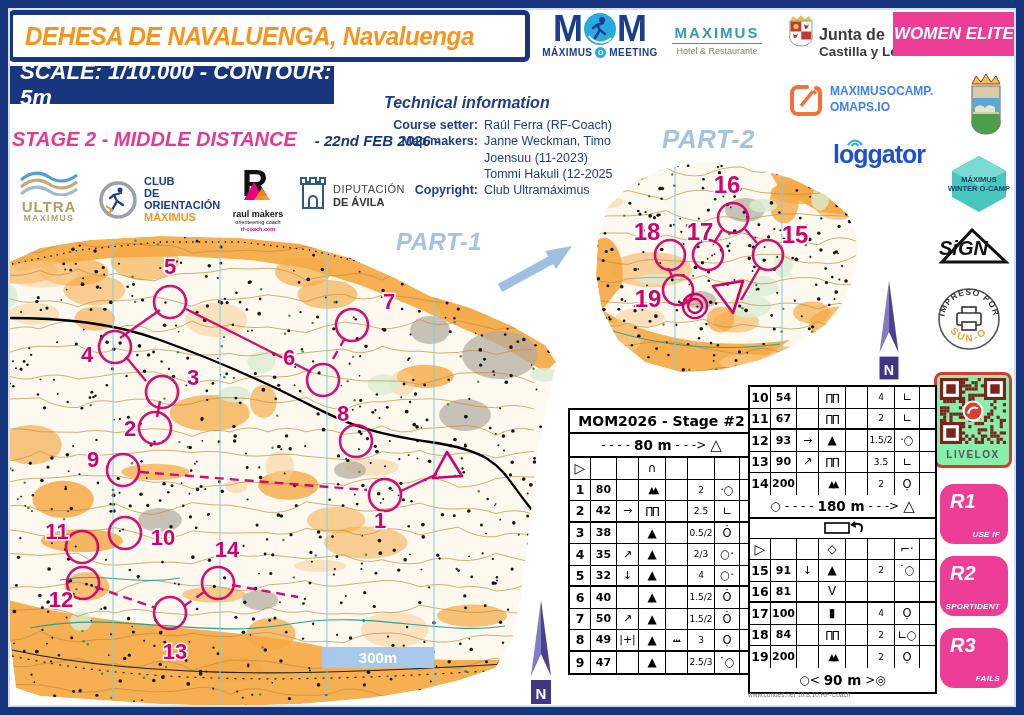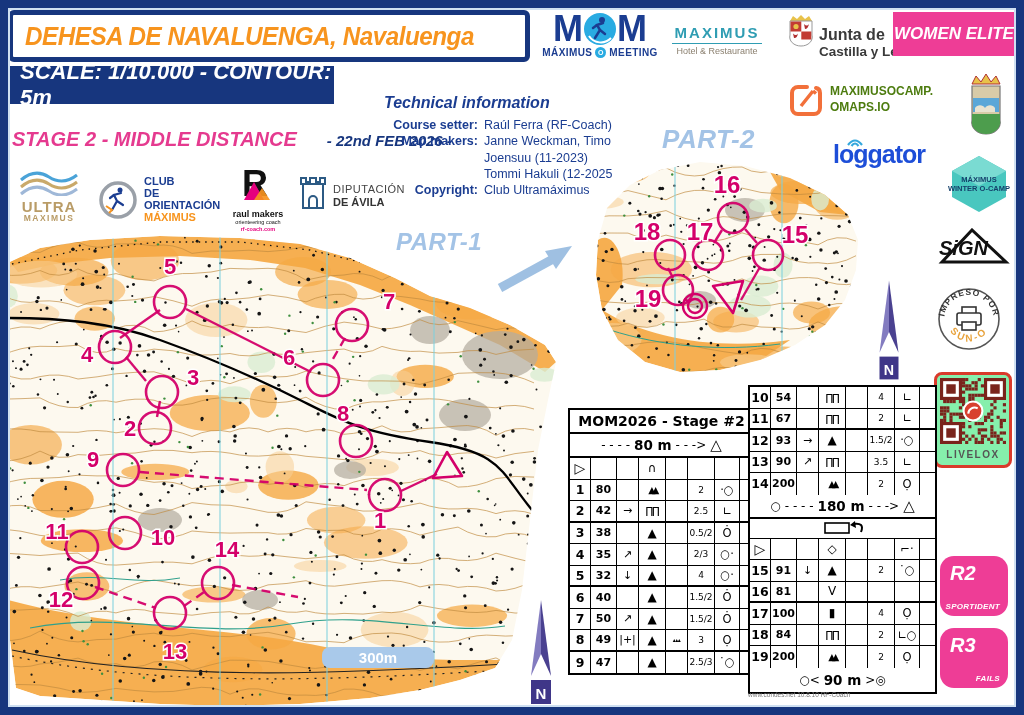--- a/index.html
+++ b/index.html
@@ -10,21 +10,21 @@
   #canvas::after{content:'';position:absolute;inset:8px;border:2px solid #cfe0f2;pointer-events:none;z-index:49;}
   .abs{position:absolute;z-index:2;}
   #mapSvg{position:absolute;left:0;top:0;z-index:1;}
 
   
   .title-box{left:8px;top:10px;width:522px;height:52px;background:#fff;border:5px solid #17367e;
     border-radius:6px;display:flex;align-items:center;padding-left:12px;}
   .title-box span{color:#f7941e;font-weight:800;font-style:italic;font-size:25px;letter-spacing:-.5px;transform:scaleX(.97);transform-origin:left;}
   .scale-bar{left:8px;top:66px;width:326px;height:38px;background:#17367e;color:#fff;display:flex;
     align-items:center;padding-left:12px;font-weight:800;font-style:italic;font-size:22px;}
-  .stage-row{left:12px;top:128px;display:flex;gap:30px;align-items:baseline;}
+  .stage-row{left:12px;top:128px;display:flex;gap:18px;align-items:baseline;}
   .stage-row .stage{color:#e53a8f;font-weight:800;font-style:italic;font-size:20px;}
   .stage-row .date{color:#17367e;font-weight:800;font-style:italic;font-size:15px;}
 
   
   .tech{left:372px;top:94px;width:250px;color:#1b3d91;}
   .tech h3{margin:0 0 5px 12px;font-size:16px;font-style:italic;font-weight:800;}
   .tech .trow{display:flex;font-size:12.5px;line-height:1.3;}
   .tech .tl{width:112px;text-align:right;font-weight:800;padding-right:6px;flex:none;}
   .tech .tv{white-space:pre-line;font-weight:500;}
 
@@ -59,21 +59,21 @@
   .raul .r1{font-size:9px;font-weight:700;color:#111;}
   .raul .r2{font-size:5.5px;color:#111;}
   .raul .r3{font-size:5.5px;font-weight:700;color:#e5007e;}
   .dip{left:298px;top:174px;display:flex;}
   .dip .dt{margin-left:5px;margin-top:9px;line-height:1.15;}
   .dip .d1{font-size:11px;color:#444;letter-spacing:.5px;}
   .dip .d2{font-size:11px;font-weight:800;color:#333;}
 
   
   .omaps{left:788px;top:82px;display:flex;align-items:center;}
-  .omaps .ot{margin-left:6px;font-size:12px;font-weight:800;color:#4d7c0f;line-height:1.3;}
+  .omaps .ot{margin-left:6px;font-size:12px;font-weight:800;color:#3b82f6;line-height:1.3;}
   .crest{left:968px;top:68px;}
   .loggator{left:833px;top:140px;position:absolute;z-index:2;}
   .loggator .lg{font-size:25px;font-weight:800;color:#1d4ed8;letter-spacing:-1px;margin-top:28px;}
   .loggator svg{position:absolute;left:12px;top:-5px;}
   .winter{left:946px;top:154px;width:66px;height:60px;}
   .winter .wt{position:absolute;inset:0;display:flex;flex-direction:column;align-items:center;justify-content:center;
     color:#14406b;font-weight:800;font-size:7.5px;line-height:1.2;text-align:center;}
   .sign{left:932px;top:228px;width:80px;height:38px;}
   .sign span{position:absolute;left:7px;top:9px;font-size:20px;font-weight:800;font-style:italic;color:#111;}
   .suno{left:936px;top:286px;}
@@ -81,21 +81,21 @@
     padding:3px 3px 0 3px;background:#86efac;}
   .livelox .lvl{text-align:center;font-size:10px;font-weight:700;color:#555;letter-spacing:1.5px;margin-top:1px;}
   .rbadge{left:940px;width:68px;height:60px;border-radius:14px;background:#ee3d96;color:#fff;}
   .rbadge .code{font-size:20px;font-weight:800;font-style:italic;margin:6px 0 0 10px;}
   .rbadge .lbl{position:absolute;right:8px;bottom:5px;font-size:8px;font-weight:800;font-style:italic;letter-spacing:.3px;}
 
   
   .part-label{color:#a3c3e6;font-weight:800;font-style:italic;letter-spacing:.5px;}
   #part1Label{left:396px;top:228px;font-size:24px;}
   #part2Label{left:662px;top:124px;font-size:26px;}
-  .sbar{left:322px;top:647px;width:112px;height:21px;background:#a9c9ea;border-radius:8px;color:#fff;
+  .sbar{left:322px;top:647px;width:112px;height:21px;background:#a9c9ea;border-radius:0;color:#fff;
     font-size:15px;font-weight:800;display:flex;align-items:center;justify-content:center;}
 
   
   .cd{position:absolute;z-index:3;background:#fff;border:2.5px solid #000;font-family:"DejaVu Sans",sans-serif;}
   #cardLeft{left:568px;top:408px;width:187px;}
   #cardRight{left:748px;top:385px;width:189px;}
   .cd-title{height:24px;border-bottom:2px solid #000;display:flex;align-items:center;justify-content:center;
     font-weight:700;font-size:14px;}
   .cd-head{display:flex;height:25px;border-bottom:2px solid #000;font-weight:700;font-size:15px;}
   .cd-head div{display:flex;align-items:center;justify-content:center;}
@@ -1612,20 +1612,24 @@
         <rect x="45" y="3" width="15" height="15" fill="#fff"></rect>
         <rect x="48" y="6" width="9" height="9" fill="#7a241c"></rect>
         <rect x="0" y="42" width="21" height="21" fill="#7a241c"></rect>
         <rect x="3" y="45" width="15" height="15" fill="#fff"></rect>
         <rect x="6" y="48" width="9" height="9" fill="#7a241c"></rect>
         <circle cx="31.5" cy="31.5" r="9" fill="#d8402f" stroke="#fff" stroke-width="2"></circle>
         <path d="M27,34 A6,6 0 0 1 36,29" stroke="#fff" stroke-width="2" fill="none"></path>
       </svg>
     <div class="lvl">LIVELOX</div>
   </div>
+  <div class="abs rbadge" style="top:484px">
+    <div class="code">R1</div>
+    <div class="lbl">USE IF</div>
+  </div>
   <div class="abs rbadge" style="top:556px">
     <div class="code">R2</div>
     <div class="lbl">SPORTIDENT</div>
   </div>
   <div class="abs rbadge" style="top:628px">
     <div class="code">R3</div>
     <div class="lbl">FAILS</div>
   </div>
 
   <div class="abs part-label" id="part1Label">PART-1</div>

